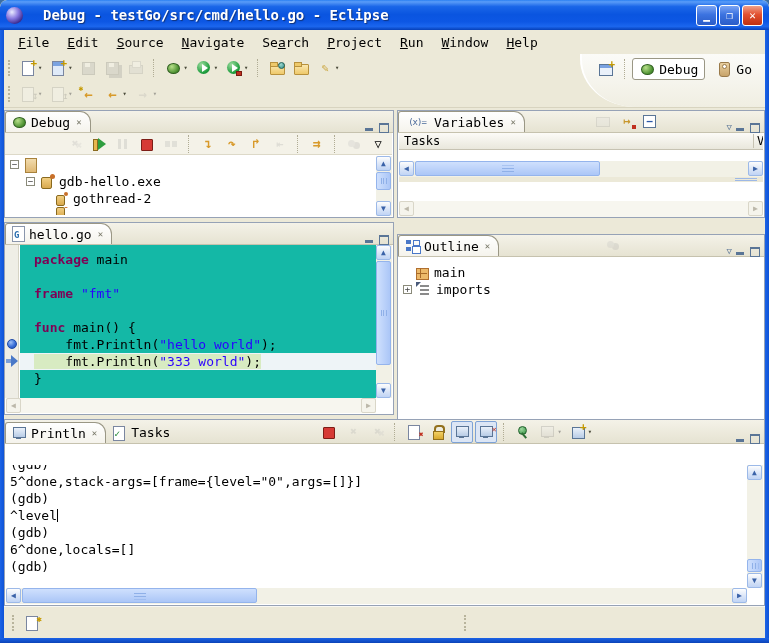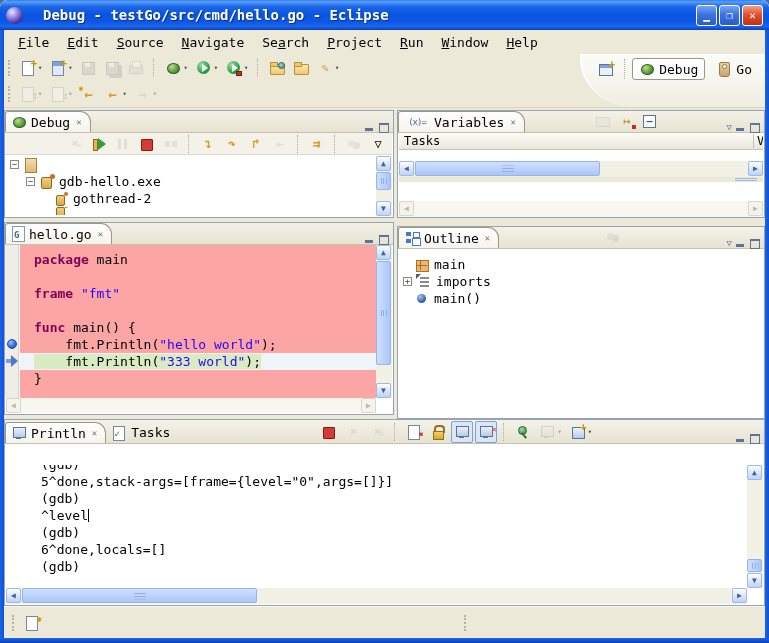--- a/index.html
+++ b/index.html
@@ -66,38 +66,38 @@
     border:1px solid #9cb9e8;border-radius:2px;color:#3a62a8;font-size:8px;line-height:13px;text-align:center;}
   .sb .thumb{position:absolute;background:linear-gradient(90deg,#cfe0fd,#abc6f7);border:1px solid #94b4ec;border-radius:2px;}
   .sb-h .thumb{background:linear-gradient(180deg,#cfe0fd,#abc6f7);}
   .sb.disabled .btn{color:#bcb8aa;background:#f5f4ec;border-color:#d9d6c8;}
   .thumb::after{content:"";position:absolute;left:50%;top:50%;transform:translate(-50%,-50%);width:7px;height:6px;
     background:repeating-linear-gradient(90deg,#8fb0e8 0 1px,rgba(0,0,0,0) 1px 3px);}
   .sb-h .thumb::after{background:repeating-linear-gradient(0deg,#8fb0e8 0 1px,rgba(0,0,0,0) 1px 3px);width:12px;height:7px;}
 
   
   #gutter{position:absolute;left:0;top:22px;bottom:16px;width:14px;background:#efeee6;border-right:1px solid #d6d3c4;}
-  #code-area{position:absolute;left:15px;top:22px;right:16px;bottom:16px;background:#fca5a5;overflow:hidden;}
+  #code-area{position:absolute;left:15px;top:22px;right:16px;bottom:16px;background:#14b8a6;overflow:hidden;}
   .cline{height:17px;line-height:17px;white-space:pre;padding-left:14px;}
   .cline.hl{background:#eef4f7;}
   .cline.hl .linetext{background:#d8ebc2;}
   .tok-kw{color:#7f0055;font-weight:bold;}
   .tok-str{color:#2a00ff;}
   .bp{position:absolute;left:2px;width:10px;height:10px;border-radius:50%;
     background:radial-gradient(circle at 35% 30%,#9ec0f6,#3a6fd8 55%,#1d49a8);border:1px solid #1d49a8;}
   .ip{position:absolute;left:1px;width:0;height:0;}
   .ip .bar{position:absolute;left:0;top:4px;width:5px;height:4px;background:#7c9fd8;}
   .ip .tri{position:absolute;left:5px;top:0;width:0;height:0;border-left:7px solid #4a79c8;border-top:6px solid rgba(0,0,0,0);border-bottom:6px solid rgba(0,0,0,0);}
 
   
   #console-header{position:absolute;left:1px;right:1px;top:24px;height:20px;background:#fff;border-bottom:1px solid #96a2b6;
     padding:1px 4px;white-space:nowrap;overflow:hidden;}
   #console-text{position:absolute;left:1px;right:17px;top:45px;bottom:17px;background:#fff;overflow:hidden;padding-left:4px;}
   #console-lines{margin-top:-9px;}
-  .con-line{height:17px;line-height:17px;white-space:pre;margin-left:31px;}
+  .con-line{height:17px;line-height:17px;white-space:pre;}
   .caret{display:inline-block;width:1px;height:13px;background:#000;vertical-align:-2px;}
 
   
   .colhdr{position:absolute;left:1px;right:1px;top:22px;height:17px;background:linear-gradient(180deg,#fcfbf7,#e9e7dc);
     border-bottom:1px solid #c6c2b2;font-size:12px;display:flex;align-items:center;}
   .colhdr .c1{padding-left:5px;flex:1;}
   .colhdr .c2{width:10px;border-left:1px solid #c6c2b2;padding-left:3px;overflow:hidden;}
   .sash{position:absolute;left:1px;right:1px;height:5px;background:#ece9d8;}
   .sash .hndl{position:absolute;right:6px;top:1px;width:22px;height:3px;
     background:repeating-linear-gradient(0deg,#9db8e6 0 1px,rgba(0,0,0,0) 1px 2px);}
@@ -476,21 +476,21 @@
         <span class="btn" style="top:0;left:0;">▲</span>
         <span class="thumb" style="top:16px;left:0;width:15px;height:104px;"></span>
         <span class="btn" style="bottom:0;left:0;">▼</span>
       </div>
       <div class="sb sb-h disabled" style="left:1px;right:17px;bottom:1px;height:15px;background:#f7f6ef;">
         <span class="btn" style="left:0;top:0;">◀</span>
         <span class="btn" style="right:0;top:0;">▶</span>
       </div>
     </div>
 
-    <div class="panel" id="outline-panel" style="left:393px;top:118px;width:368px;height:193px;">
+    <div class="panel" id="outline-panel" style="left:393px;top:126px;width:368px;height:193px;">
       <div class="vtabrow" id="outline-tabrow">
           <span class="vtab active">
             <span class="i i-outline-tab"></span>
             <span>Outline</span>
             <span class="x">✕</span>
           </span>
           <span class="vtoolbar" style="margin-left: auto;">
             <span class="tbtn disabled">
               <span class="i i-dots"></span>
             </span>
@@ -504,25 +504,20 @@
       <div id="outline-tree" style="position:absolute;left:1px;right:1px;top:23px;bottom:1px;background:#fff;padding-top:6px;">
           <div class="trow2" style="padding-left: 4px;">
             <span style="width: 11px; display: inline-block;"></span>
             <span class="i i-package"></span>
             <span class="tlabel">main</span>
           </div>
           <div class="trow2" style="padding-left: 4px;">
             <span class="exp">+</span>
             <span class="i i-imports"></span>
             <span class="tlabel">imports</span>
-          </div>
-          <div class="trow2" style="padding-left: 4px;">
-            <span style="width: 11px; display: inline-block;"></span>
-            <span class="i i-function"></span>
-            <span class="tlabel">main()</span>
           </div>
         </div>
     </div>
 
     <div class="panel" id="console-panel" style="left:0;top:311px;width:761px;height:187px;">
       <div class="vtabrow" id="console-tabrow" style="height:24px;">
           <span class="vtab active">
             <span class="i i-console-tab"></span>
             <span>Println</span>
             <span class="x">✕</span>

